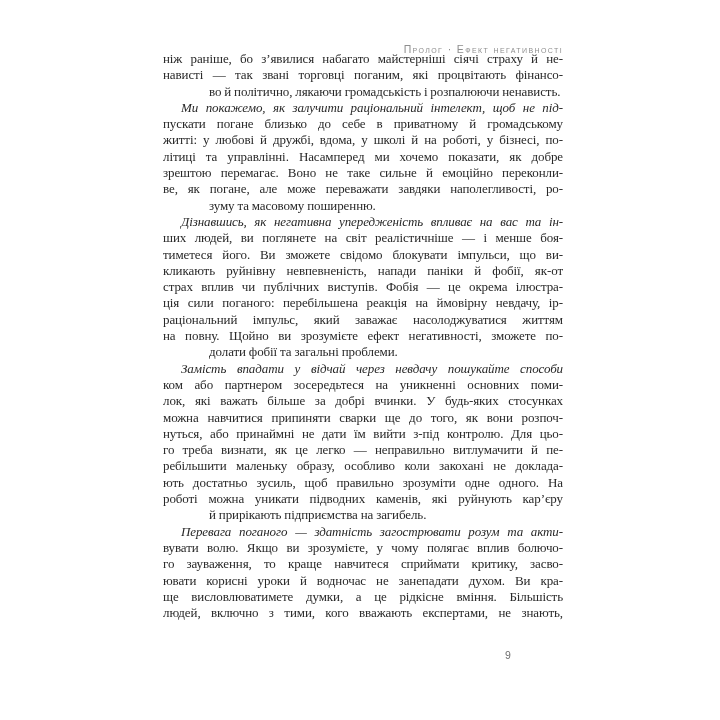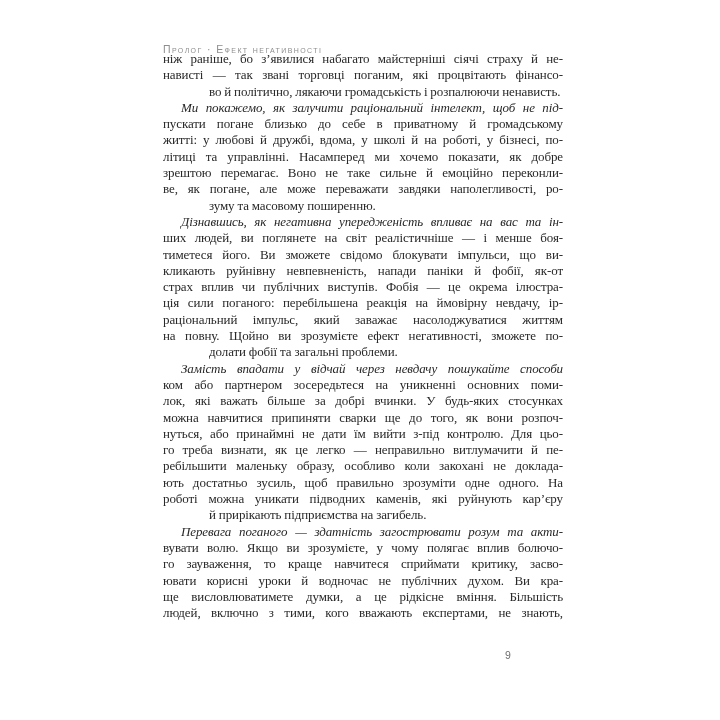--- a/index.html
+++ b/index.html
@@ -15,20 +15,21 @@
     height: 720px;
     background: var(--bg, #ffffff);
     font-family: "Liberation Serif", serif;
     overflow: hidden;
   }
   .running-header {
     position: absolute;
     left: 163px;
     top: 43px;
     width: 400px;
+    text-align: right;
     font-family: "Liberation Sans", sans-serif;
     font-variant: small-caps;
     font-size: 10.5px;
     line-height: 12px;
     letter-spacing: 1.4px;
     color: var(--header-text, #8e8e8e);
   }
   .text-block {
     position: absolute;
     left: 163px;
@@ -97,19 +98,19 @@
       <div class="line">можна навчитися припиняти сварки ще до того, як вони розпоч-</div>
       <div class="line">нуться, або принаймні не дати їм вийти з-під контролю. Для цьо-</div>
       <div class="line">го треба визнати, як це легко — неправильно витлумачити й пе-</div>
       <div class="line">ребільшити маленьку образу, особливо коли закохані не доклада-</div>
       <div class="line">ють достатньо зусиль, щоб правильно зрозуміти одне одного. На</div>
       <div class="line">роботі можна уникати підводних каменів, які руйнують кар’єру</div>
       <div class="line para-end">й прирікають підприємства на загибель.</div>
       <div class="line indent">Перевага поганого — здатність загострювати розум та акти-</div>
       <div class="line">вувати волю. Якщо ви зрозумієте, у чому полягає вплив болючо-</div>
       <div class="line">го зауваження, то краще навчитеся сприймати критику, засво-</div>
-      <div class="line">ювати корисні уроки й водночас не публічних духом. Ви кра-</div>
+      <div class="line">ювати корисні уроки й водночас не занепадати духом. Ви кра-</div>
       <div class="line">ще висловлюватимете думки, а це рідкісне вміння. Більшість</div>
       <div class="line">людей, включно з тими, кого вважають експертами, не знають,</div>
     </div>
 
   <div class="page-number">9</div>
 </div>
 
 </body></html>

